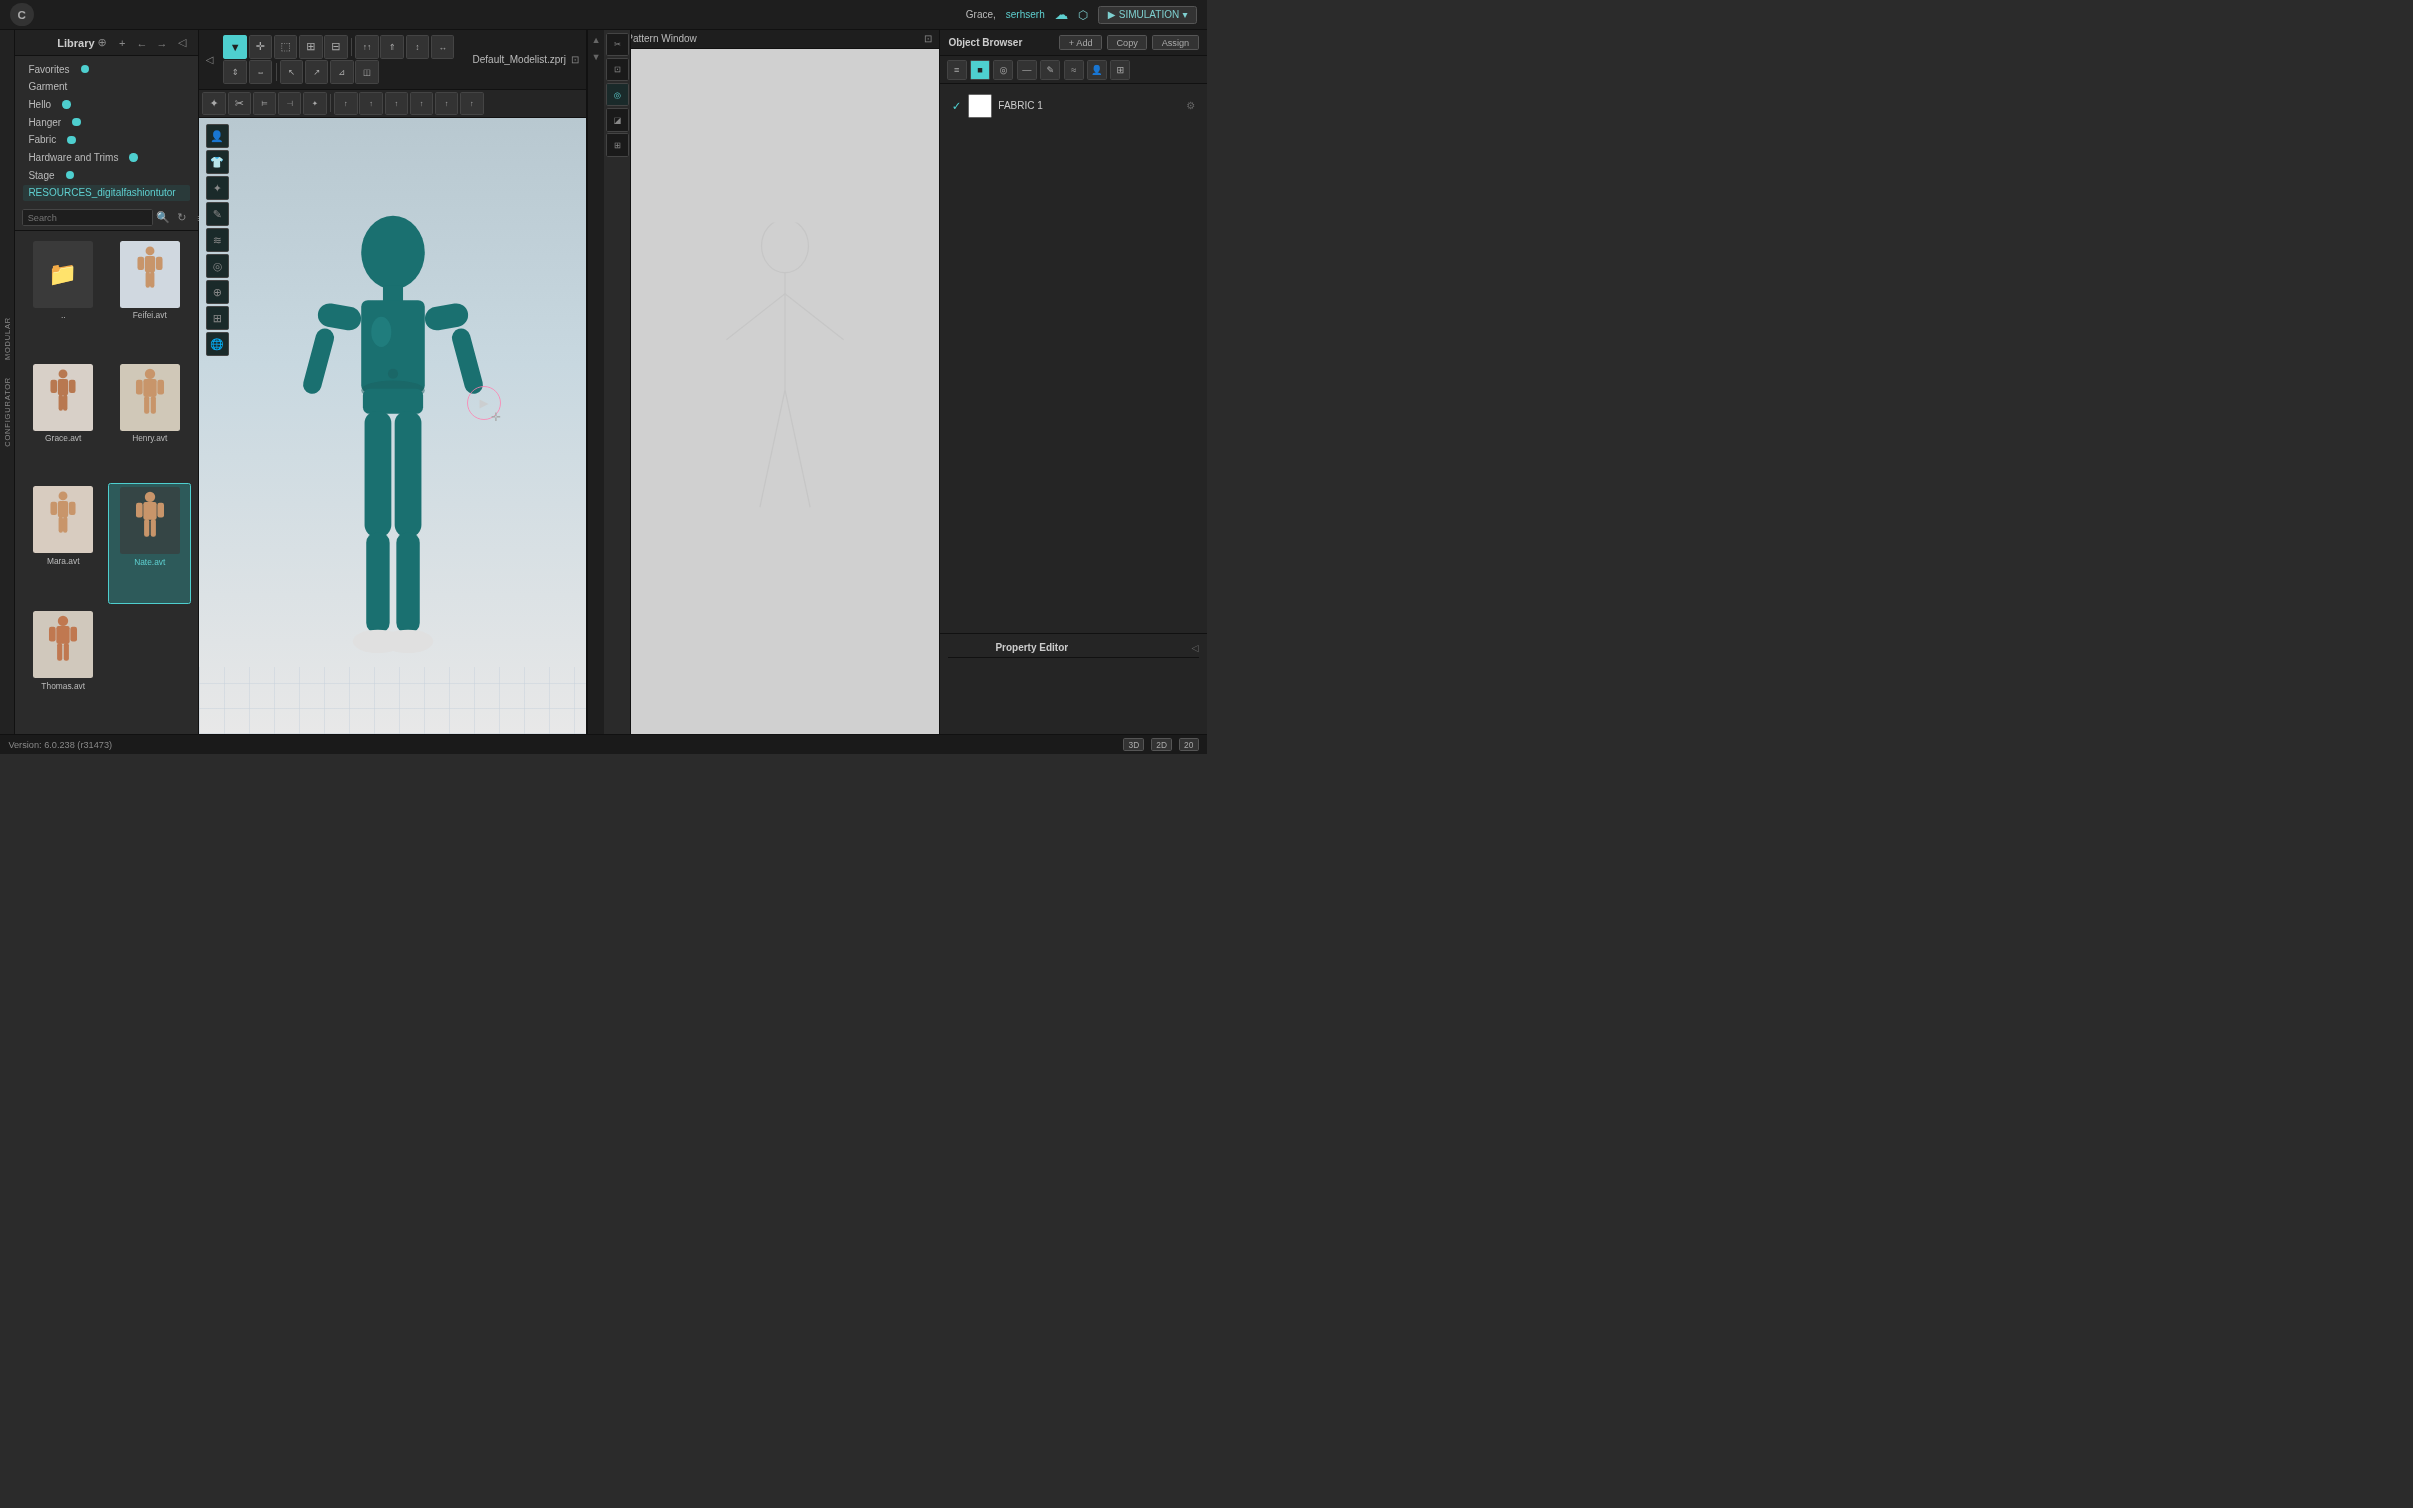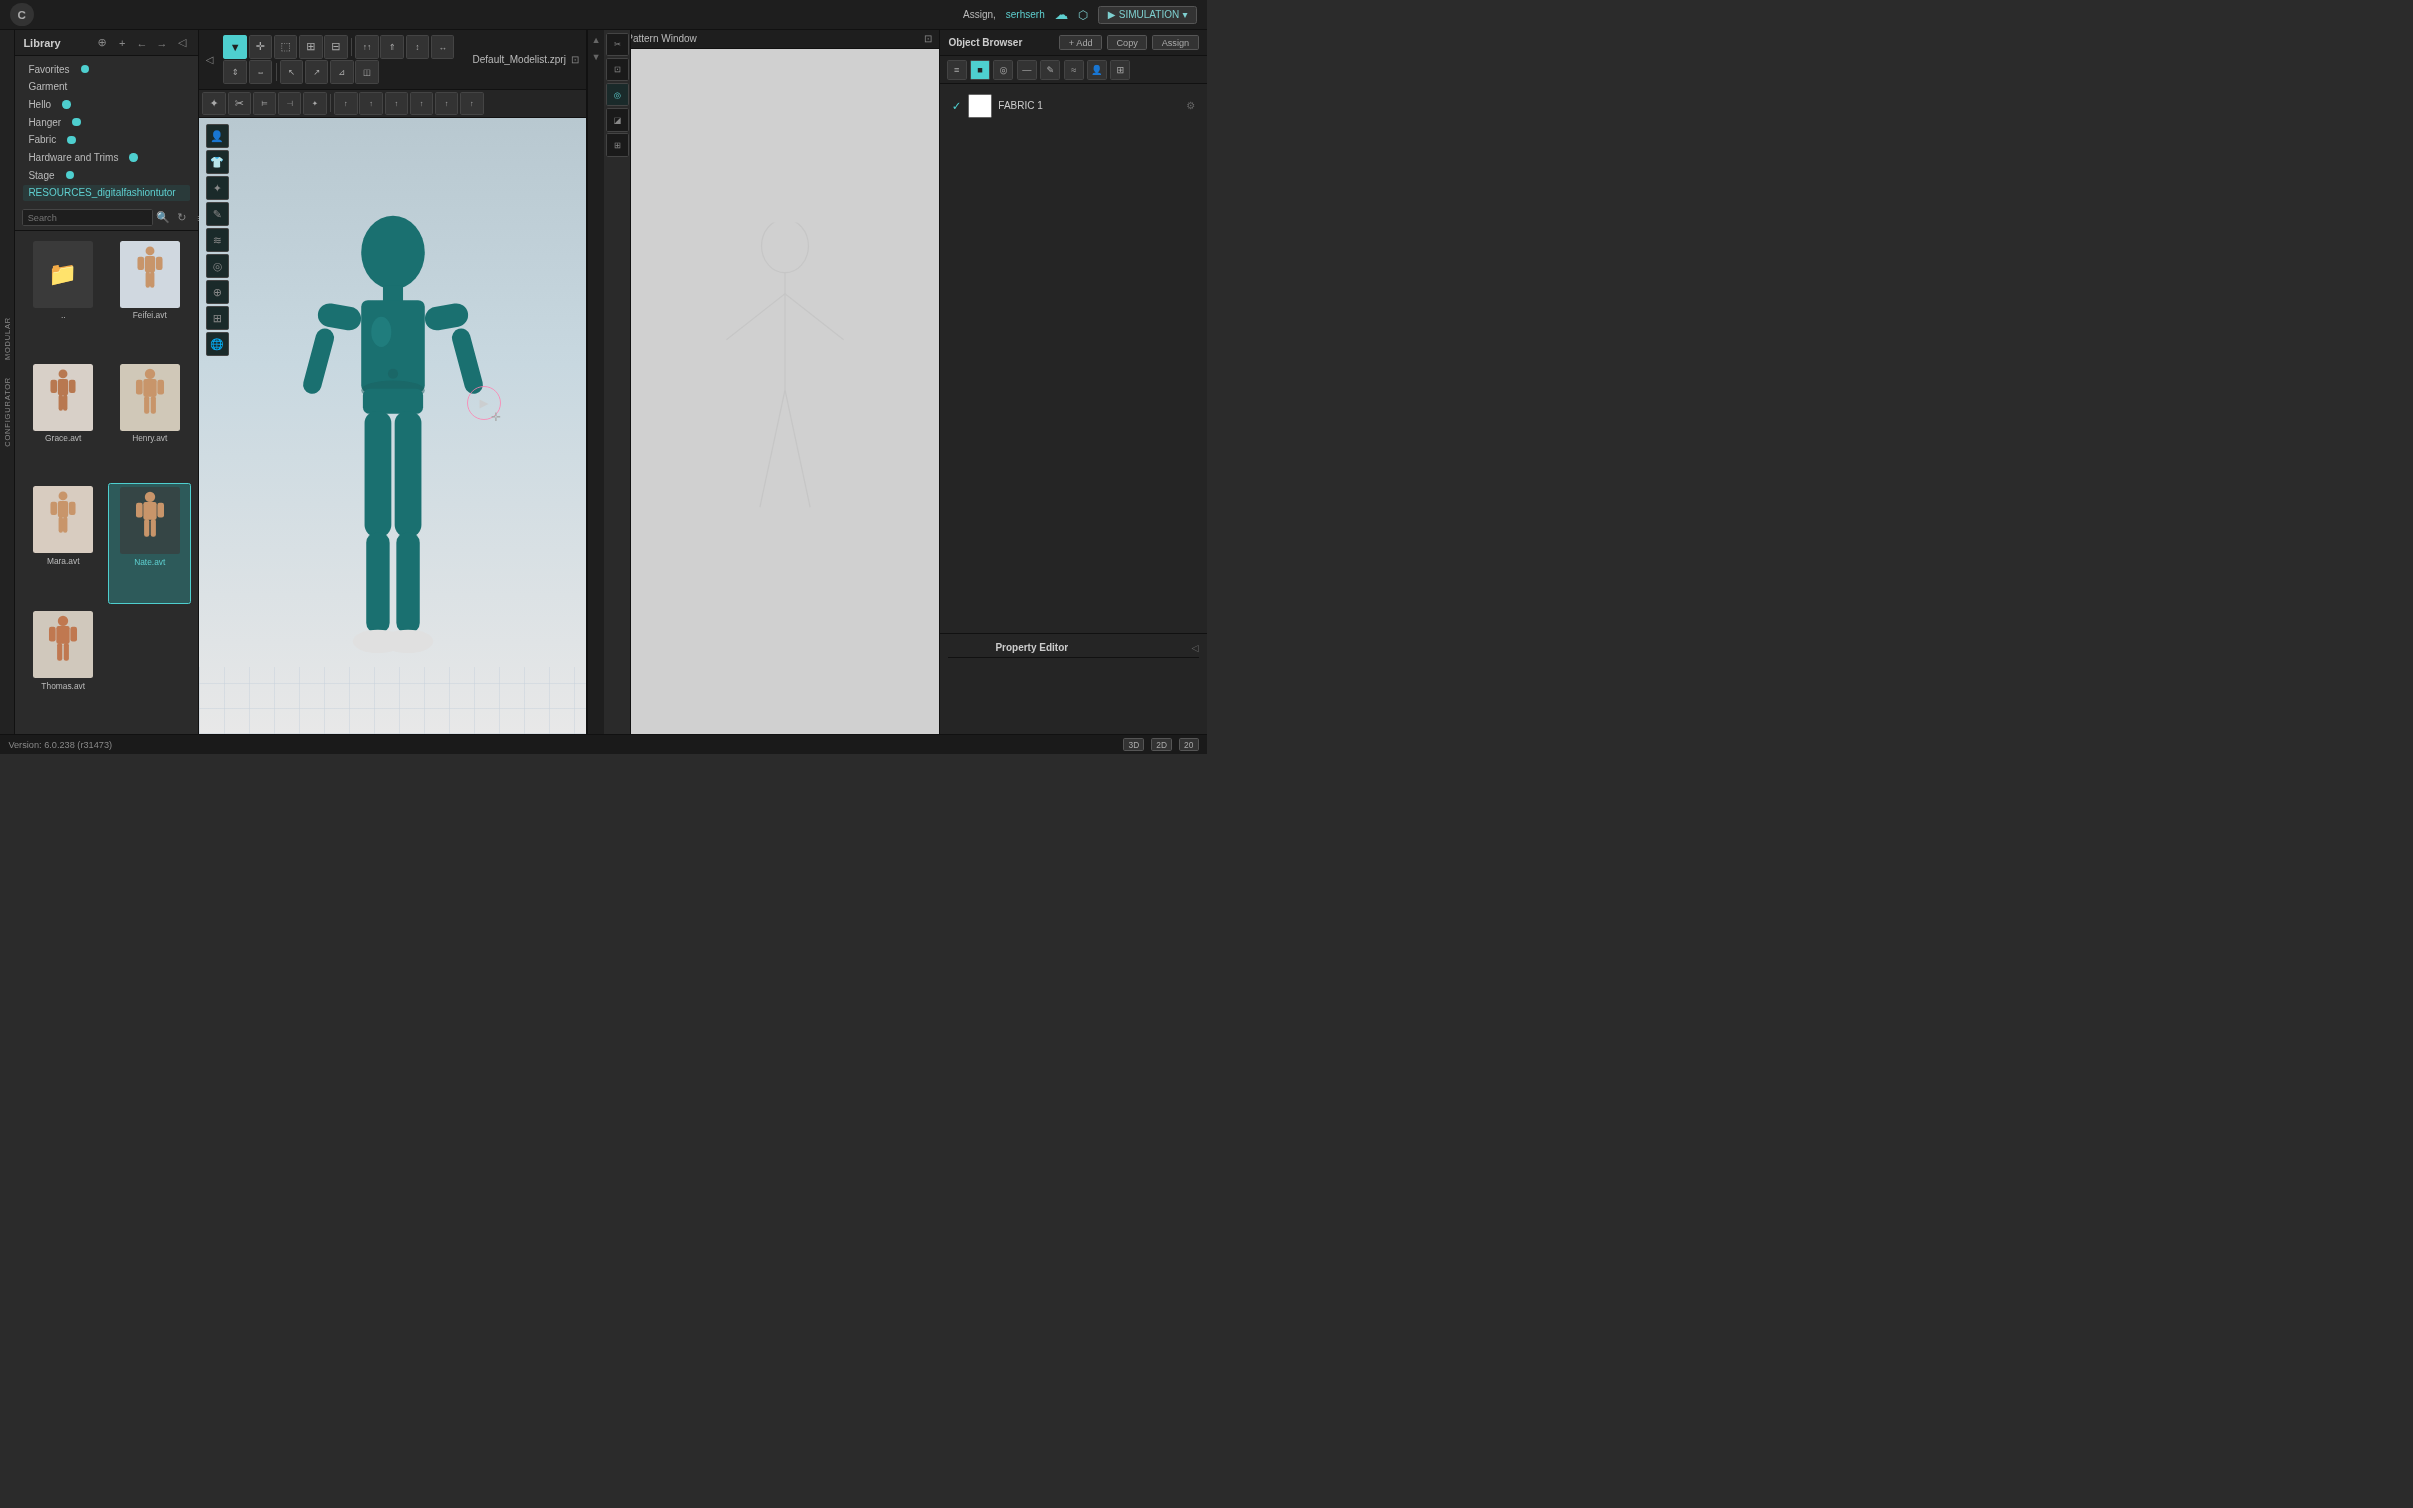--- a/index.html
+++ b/index.html
@@ -78,21 +78,21 @@
       width: 184px;
       background: #2b2b2b;
       display: flex;
       flex-direction: column;
       border-right: 0.8px solid #111;
       flex-shrink: 0;
     }
     .library-header {
       display: flex;
       align-items: center;
-      justify-content: space-between;
+      justify-content: flex-end;
       padding: 5px 8.4px;
       border-bottom: 0.8px solid #111;
       background: #222;
     }
     .library-title { color: #ccc; font-size: 11px; font-weight: bold; }
     .library-icons { display: flex; gap: 5px; align-items: center; }
     .icon-btn {
       color: #888; cursor: pointer; font-size: 11px;
       width: 15px; height: 15px; display: flex; align-items: center; justify-content: center;
     }
@@ -439,21 +439,21 @@
     }
   </style>
 </head>
 <body>
 
 <div class="top-bar">
   <div class="top-bar-left">
     <div class="app-logo">C</div>
   </div>
   <div class="top-bar-right">
-    <span>Assign,</span>
+    <span>Grace,</span>
     <span style="color:#5ecfcf;">serhserh</span>
 
     <span style="color:#5ecfcf; font-size:13.4px; cursor:pointer;">☁</span>
 
     <span style="color:#7ecfcf; font-size:11.7px; cursor:pointer;">⬡</span>
     <div class="sim-button">
       <span>▶</span>
       <span>SIMULATION</span>
       <span>▾</span>
     </div>

